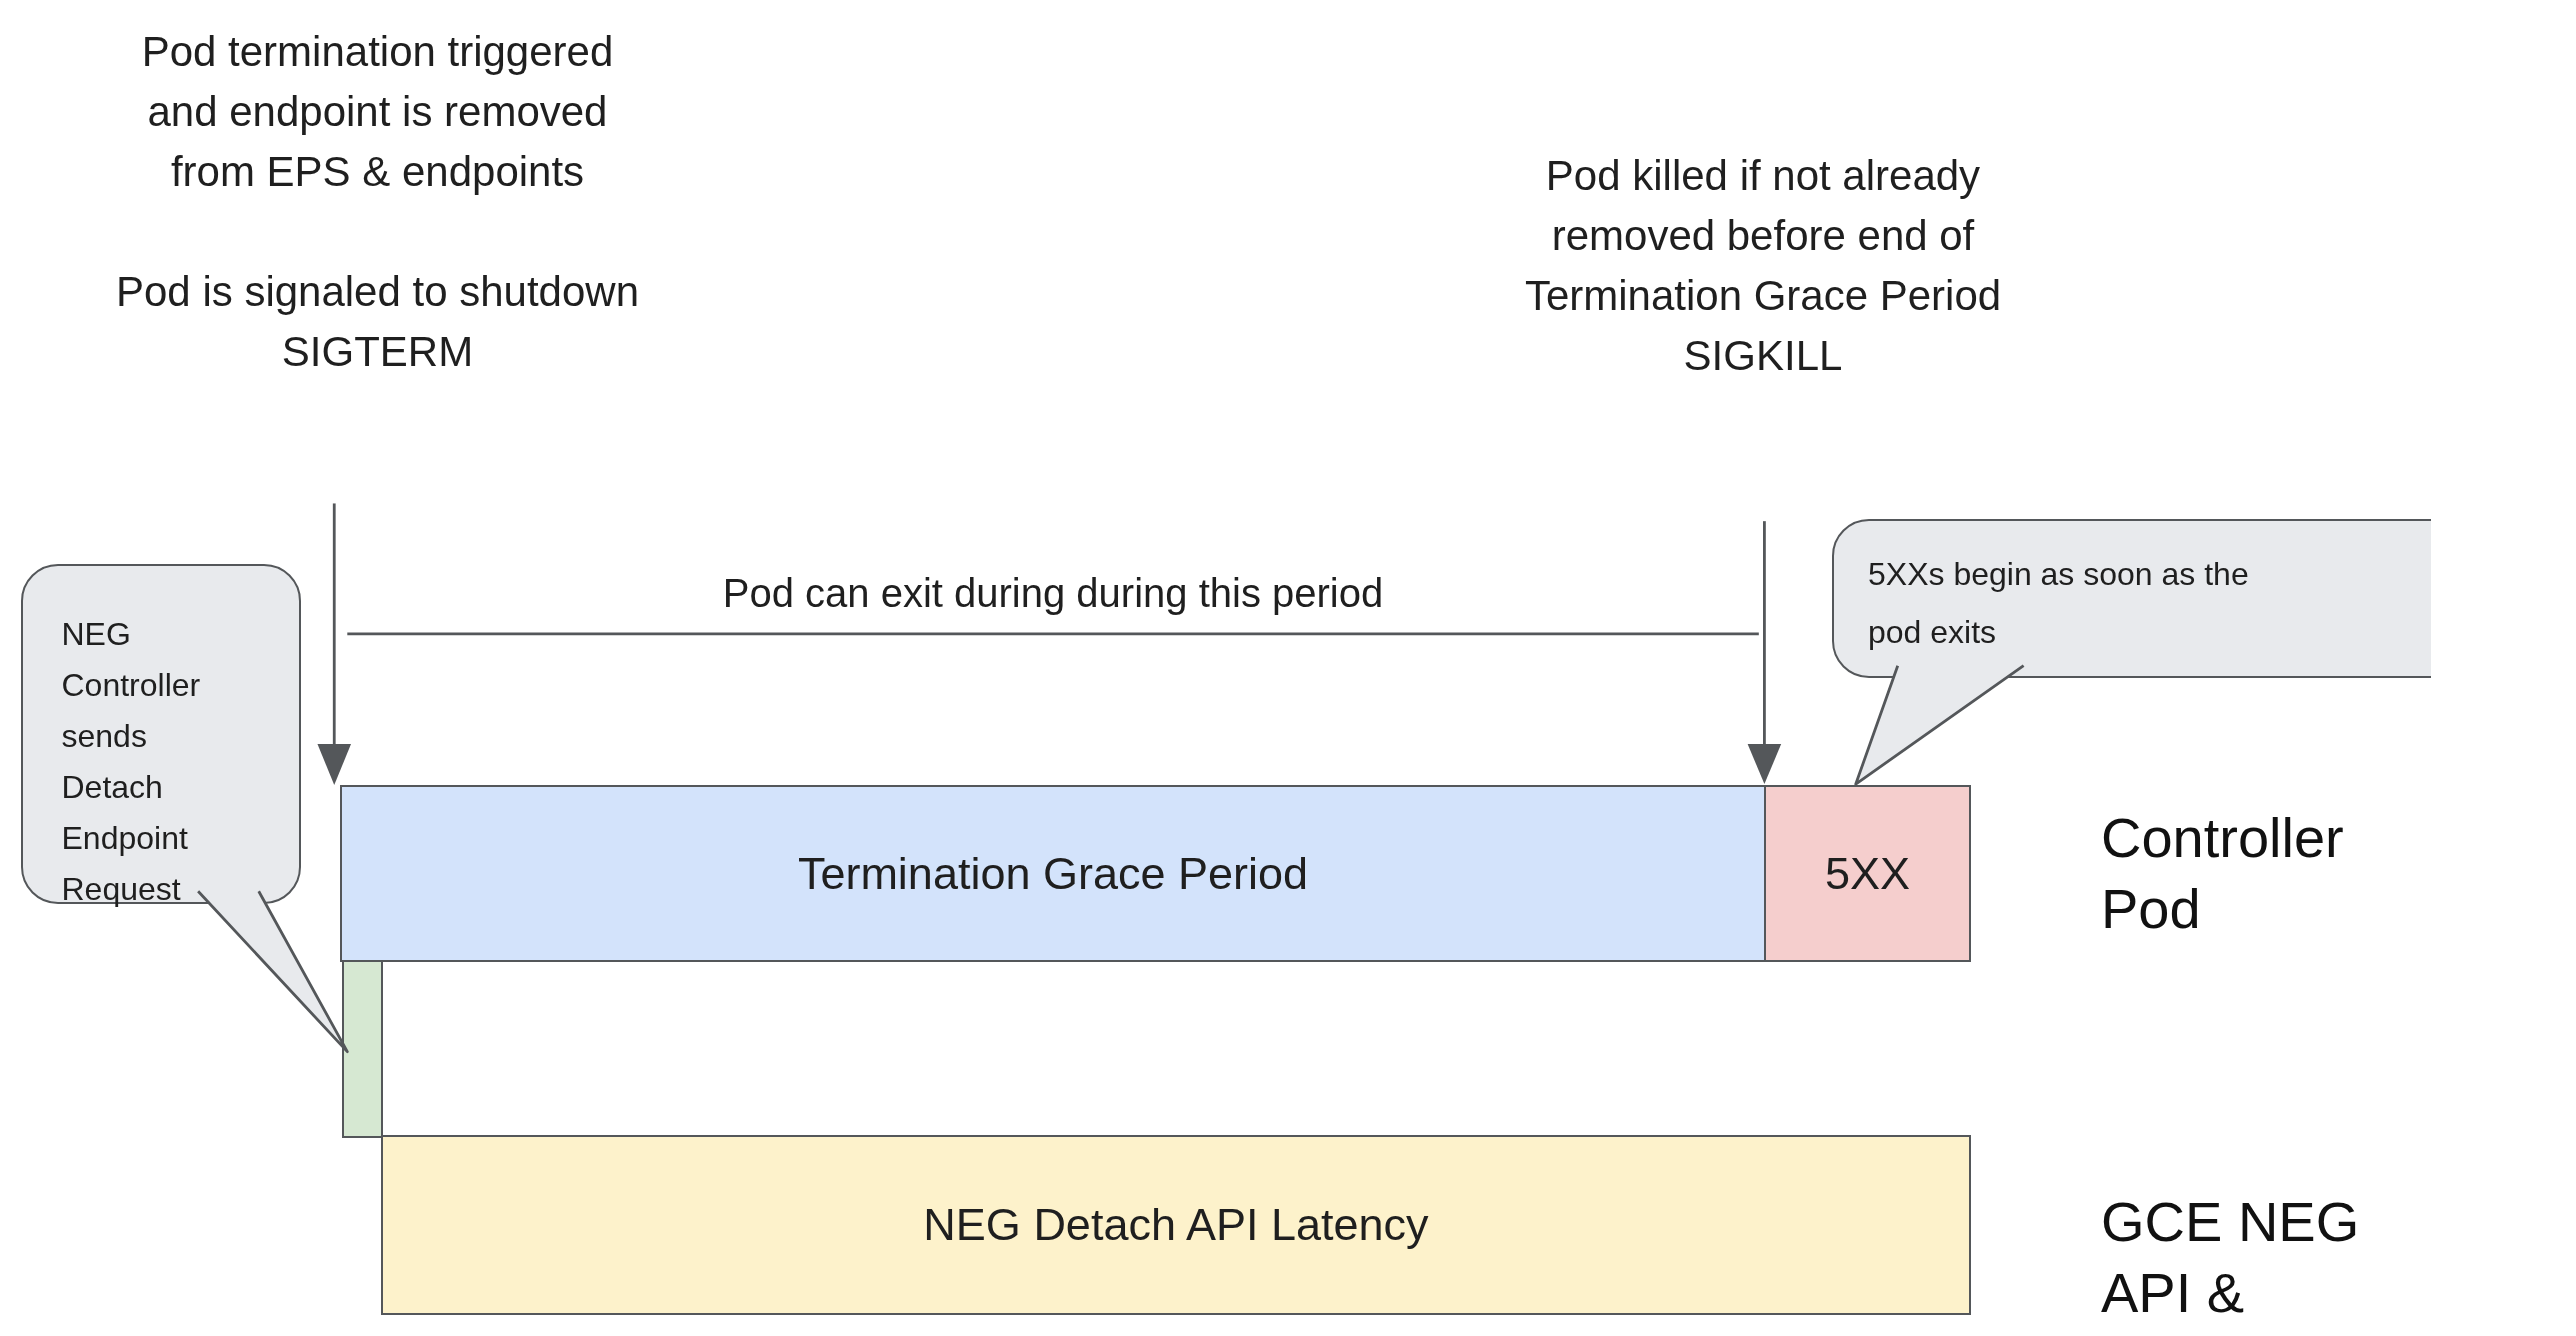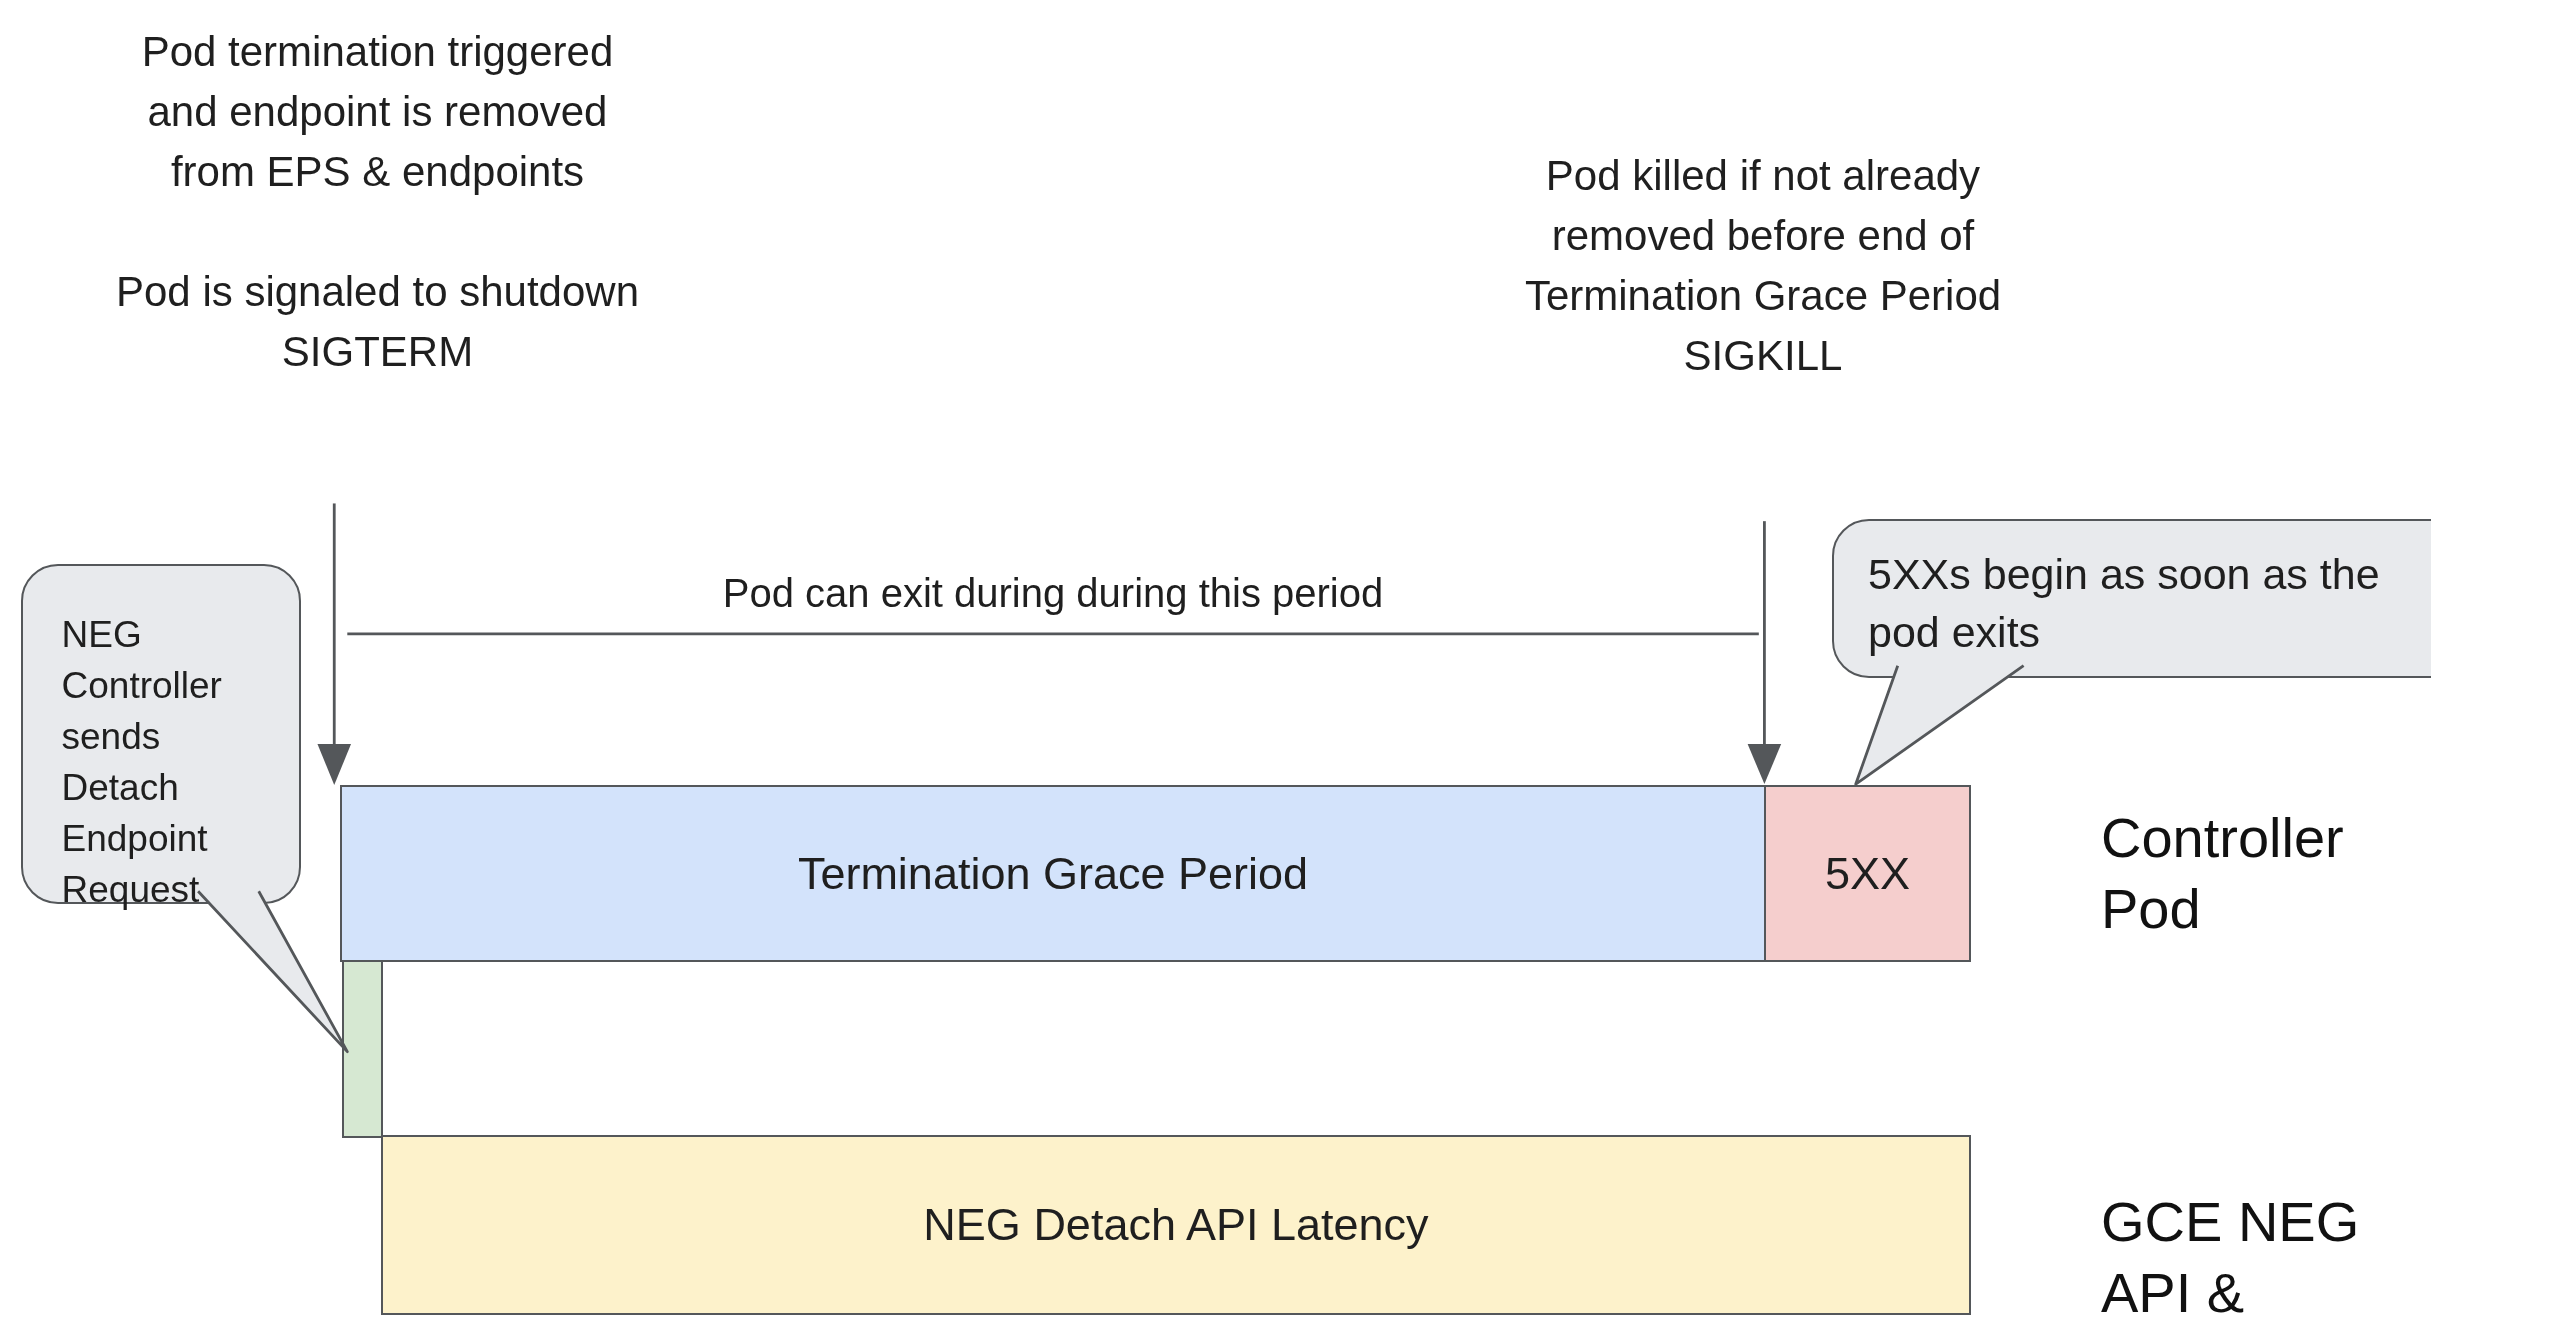--- a/index.html
+++ b/index.html
@@ -9,22 +9,22 @@
   .note{position:absolute;font-size:42px;line-height:60px;text-align:center;white-space:pre-line;color:#1f1f1f;}
   .note-tl{left:51px;top:22.4px;width:653px;}
   .note-tr{left:1427px;top:146px;width:672px;}
 
   .period-label{position:absolute;left:347px;top:571px;width:1412px;font-size:40px;line-height:45px;text-align:center;color:#1f1f1f;}
 
   .callout{position:absolute;background:#e8eaed;border:2.8px solid #54575a;border-radius:37px;box-sizing:border-box;}
   .callout-left{left:20.5px;top:564px;width:280px;height:340px;}
   .callout-right{left:1832px;top:519px;width:730px;height:159px;}
   .callout-text{white-space:pre-line;color:#1f1f1f;}
-  .callout-left .callout-text{padding:43px 0 0 39px;font-size:37px;line-height:51px;}
-  .callout-right .callout-text{padding:24px 9px 0 34px;font-size:43px;line-height:58px;}
+  .callout-left .callout-text{padding:43px 0 0 39px;font-size:32px;line-height:51px;}
+  .callout-right .callout-text{padding:24px 9px 0 34px;font-size:32px;line-height:58px;}
 
   .bar{position:absolute;border:2.8px solid #54575a;box-sizing:border-box;display:flex;align-items:center;justify-content:center;font-size:45px;color:#1f1f1f;}
   .bar-blue{left:340px;top:785px;width:1426px;height:177px;}
   .bar-pink{left:1764px;top:785px;width:207px;height:177px;}
   .bar-green{left:342px;top:960px;width:41px;height:178px;}
   .bar-yellow{left:381px;top:1135px;width:1590px;height:180px;}
 
   .lane{position:absolute;font-size:56px;line-height:71px;color:#111111;white-space:pre-line;}
   .lane-1{left:2101px;top:802px;}
   .lane-2{left:2101px;top:992px;}

